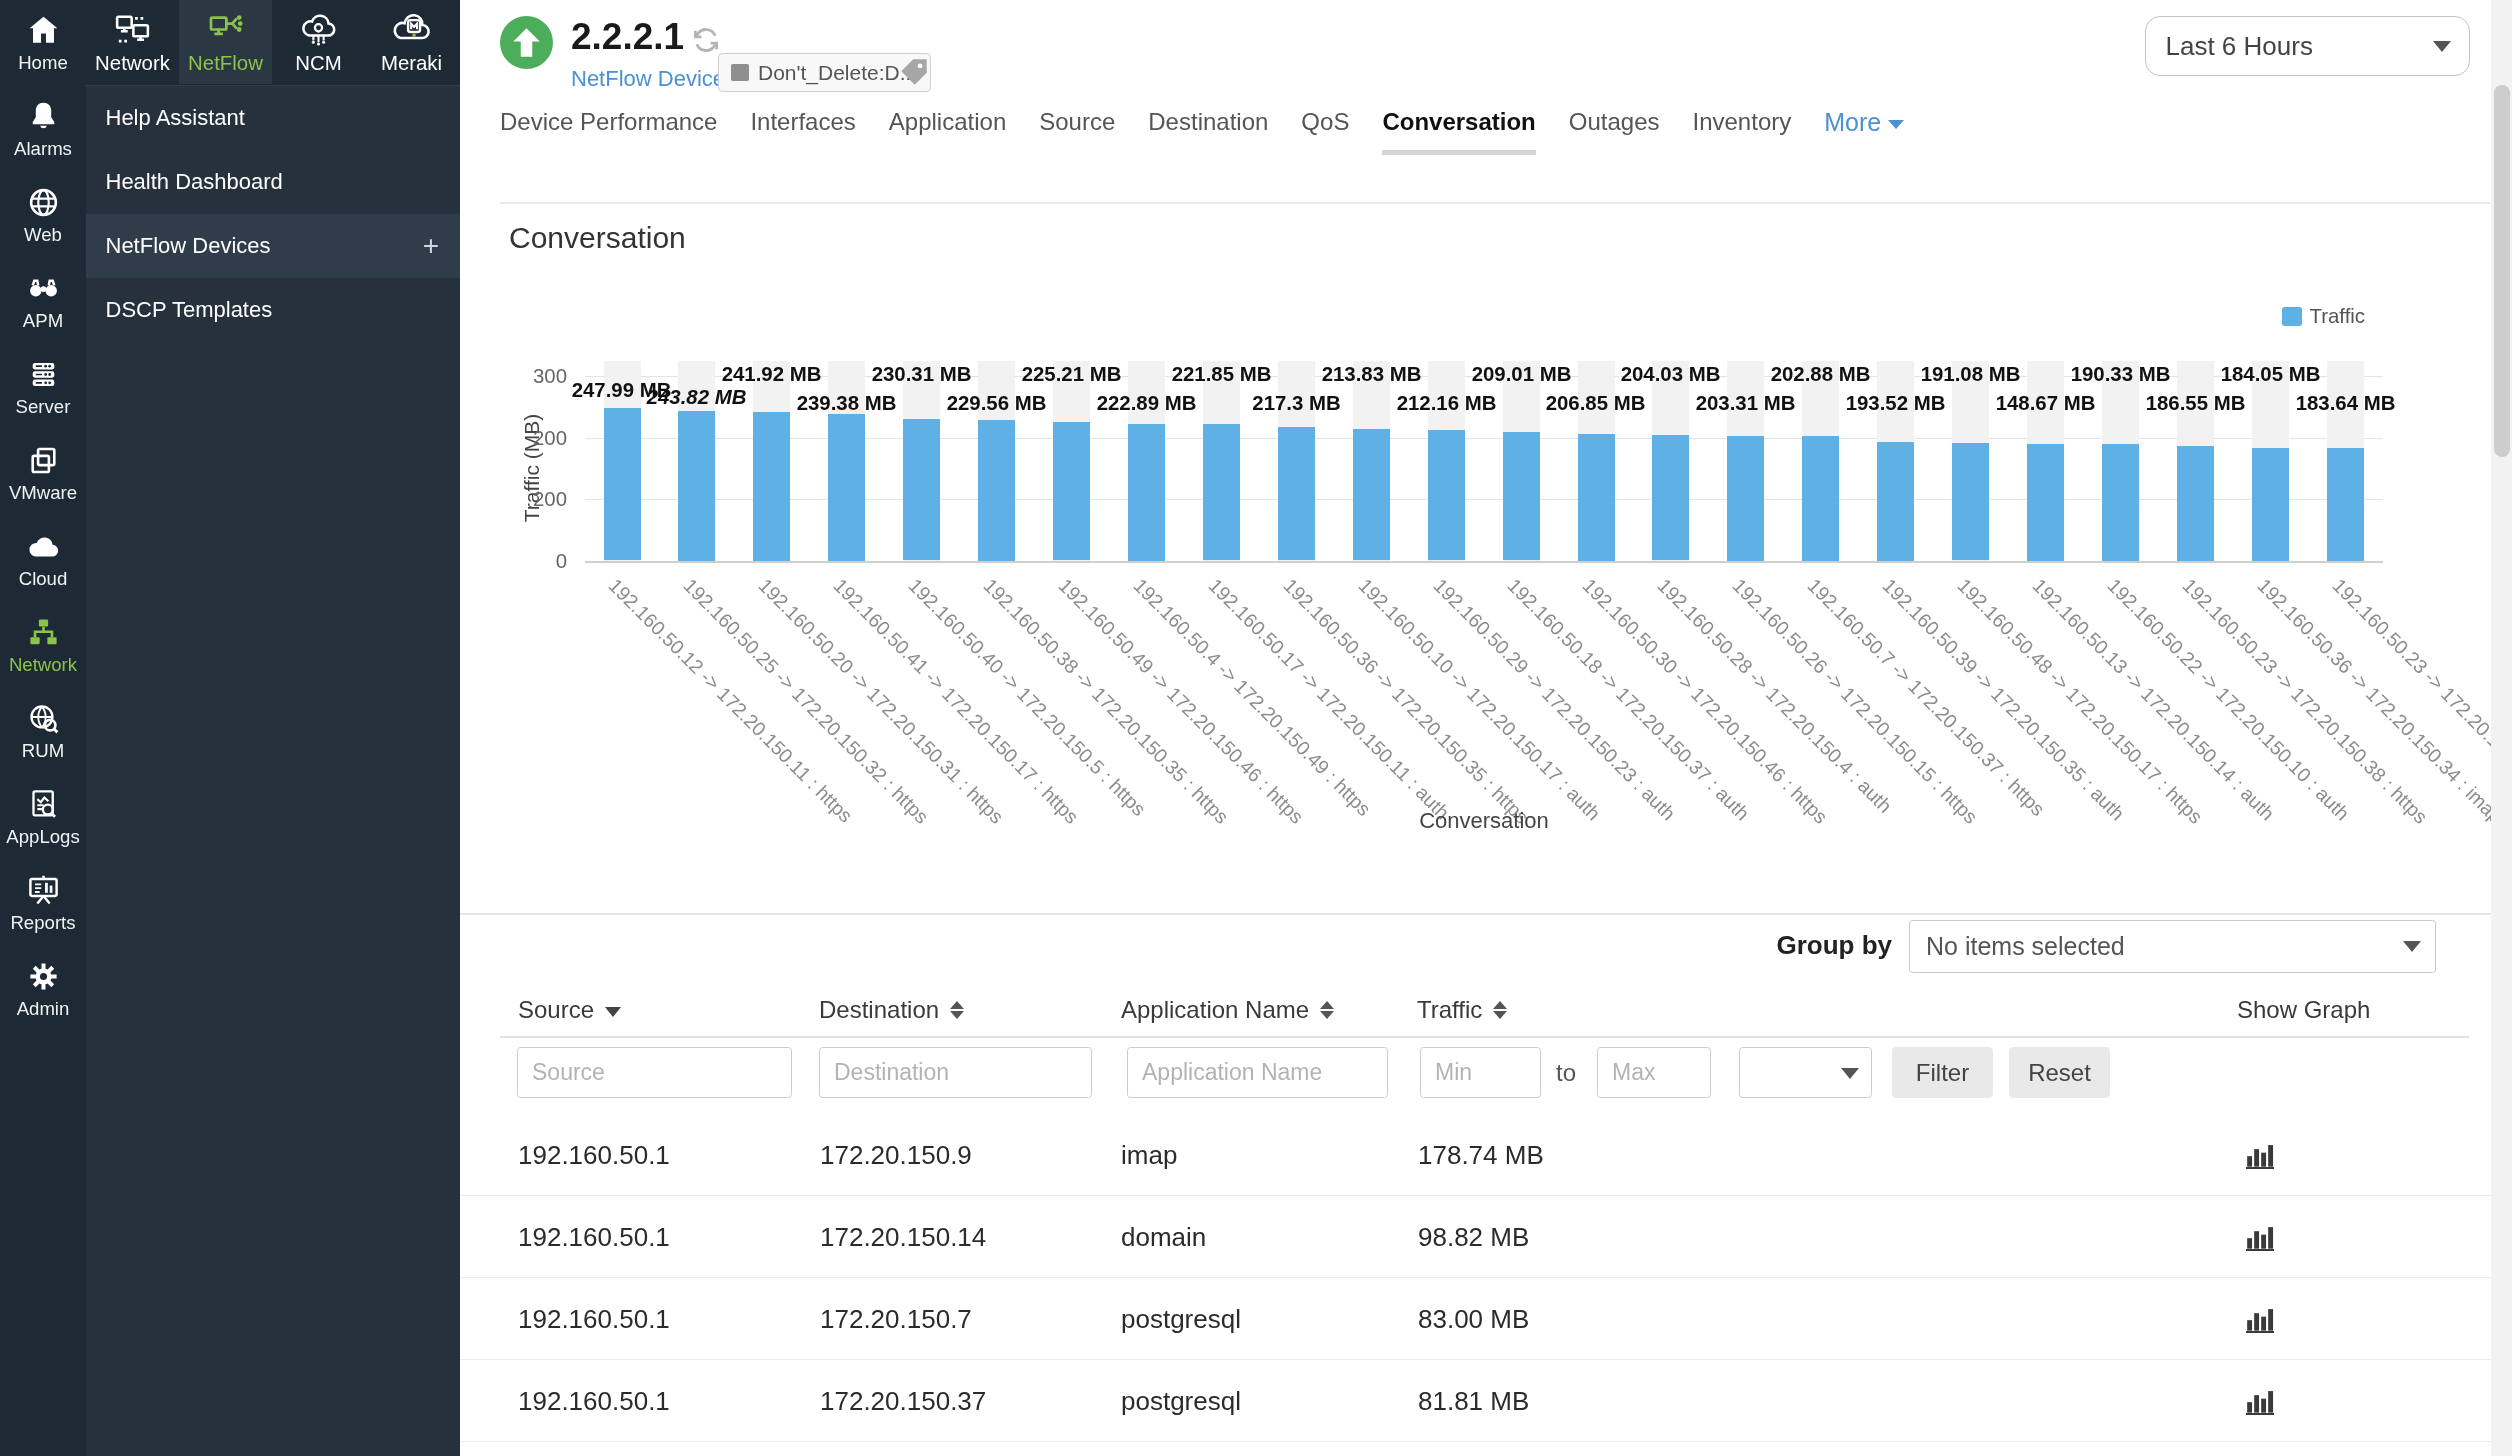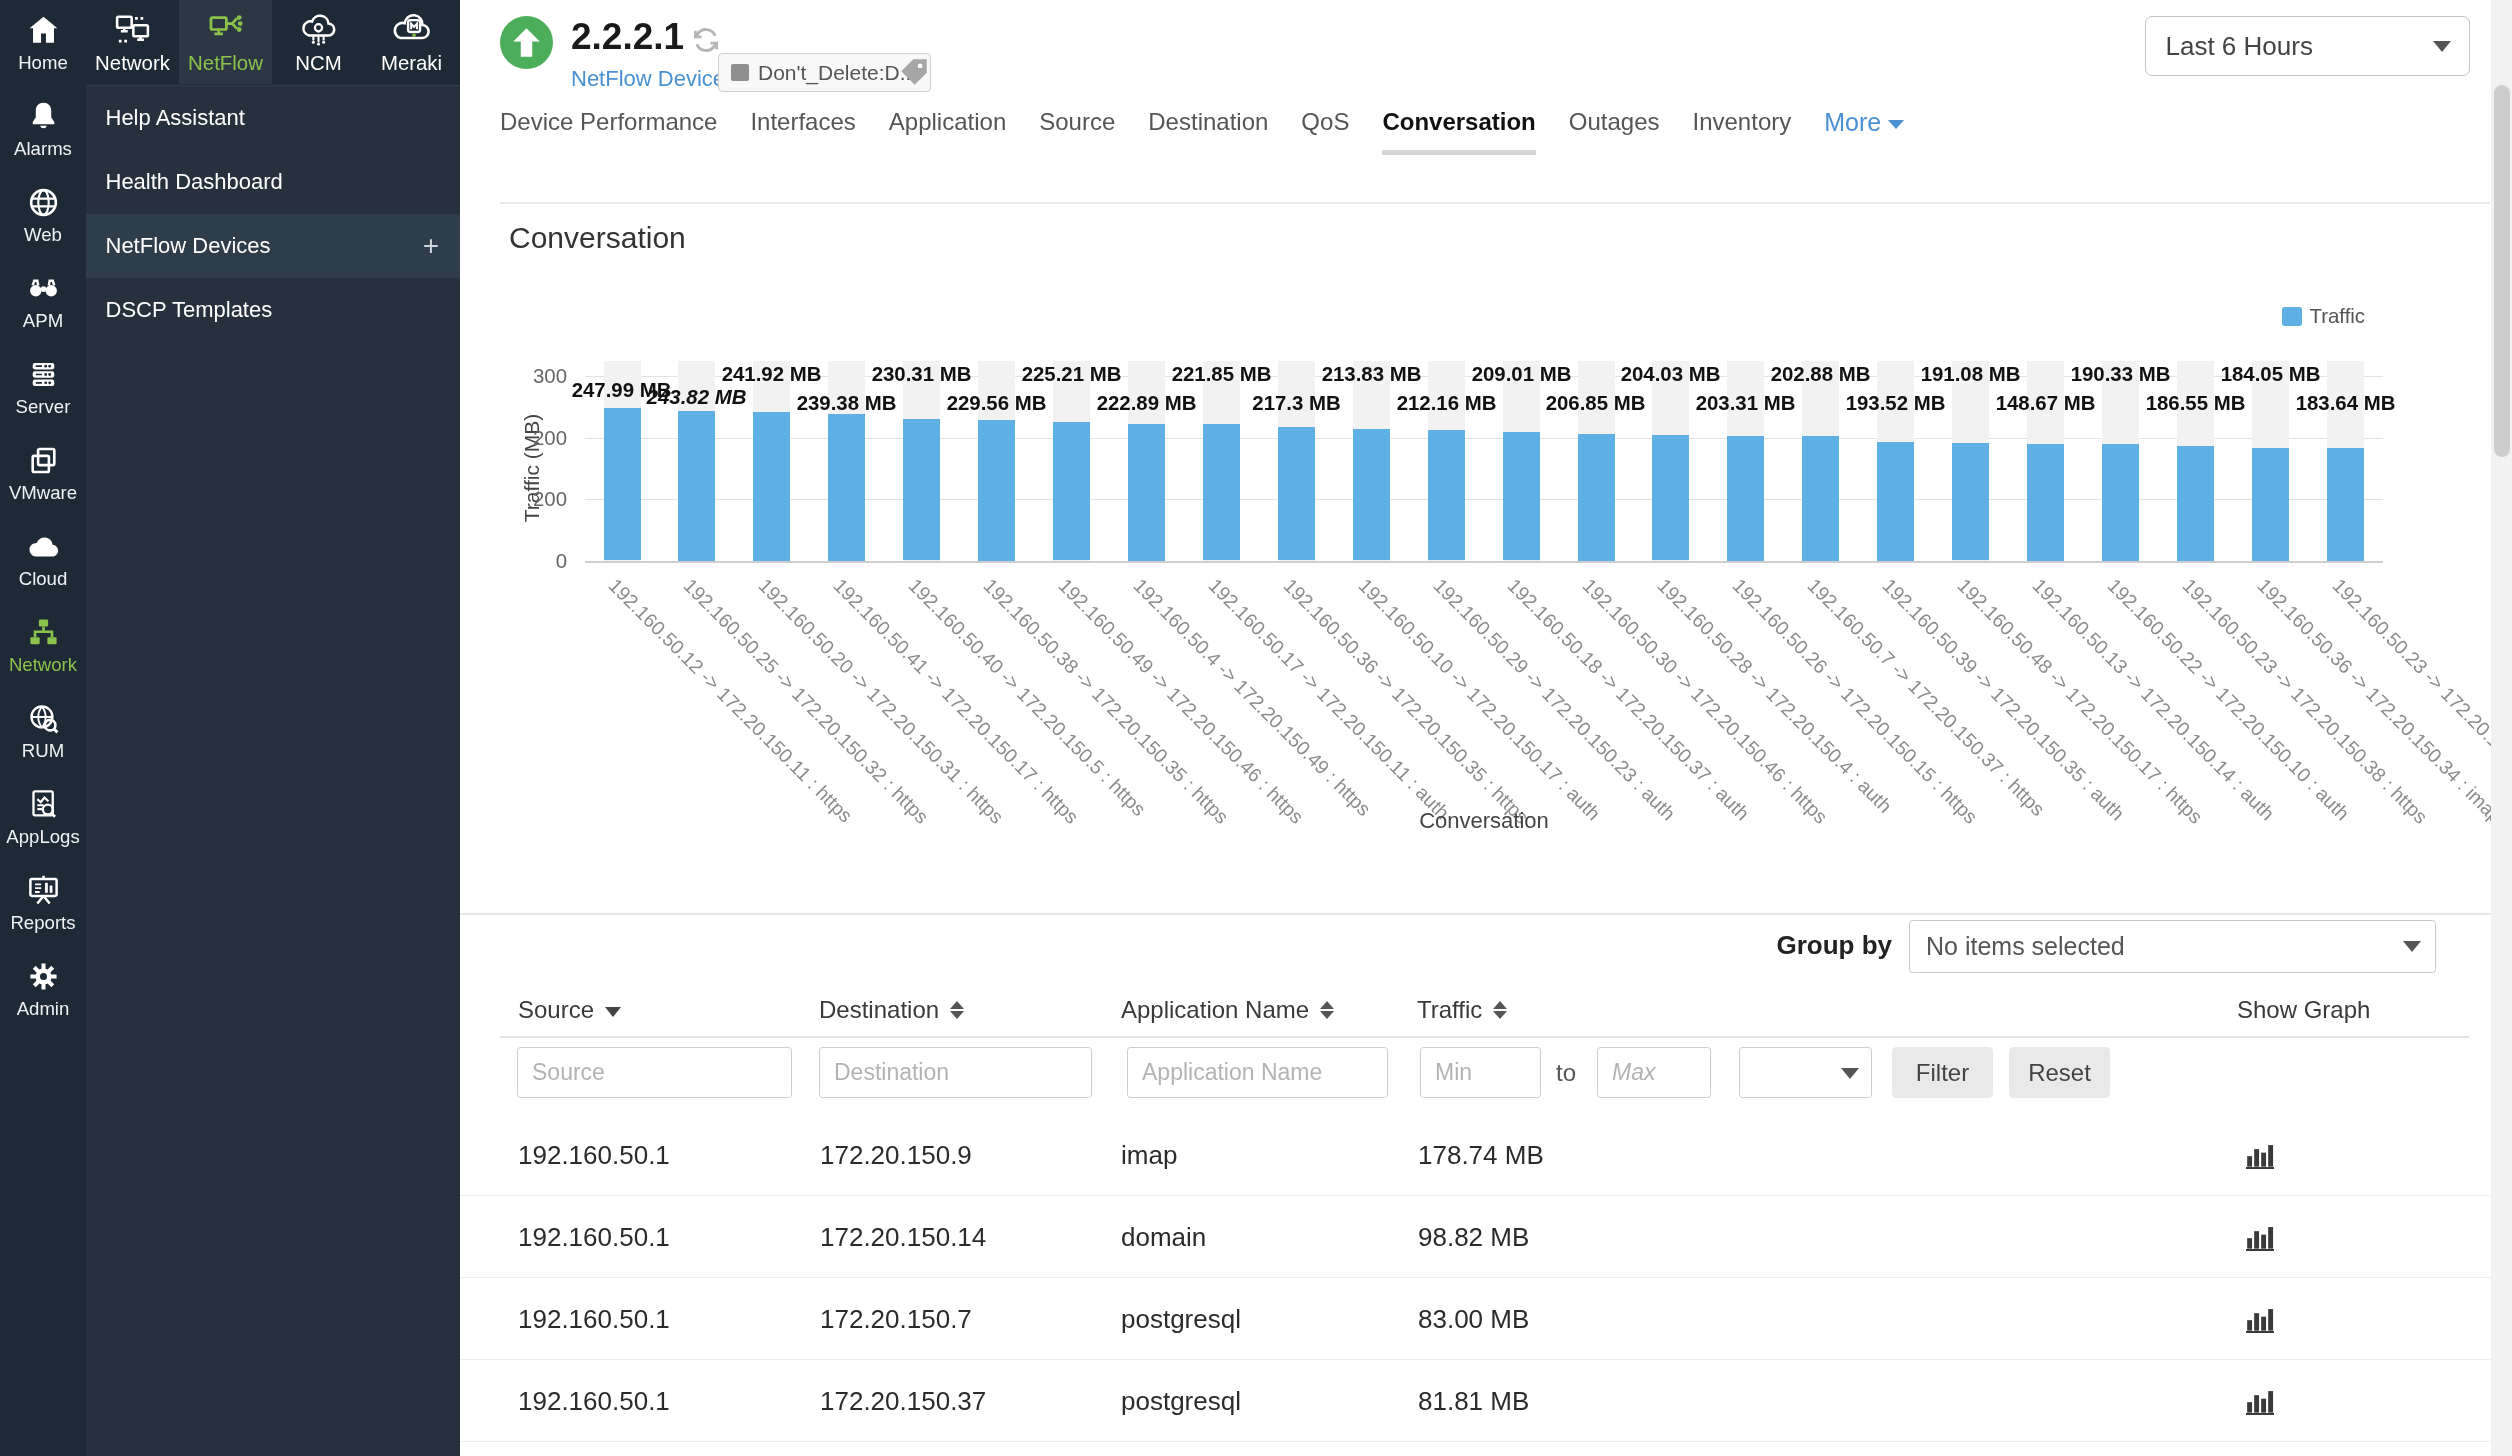--- a/index.html
+++ b/index.html
@@ -27,21 +27,21 @@
   .status-circle{position:absolute;left:500px;top:16px;width:53px;height:53px;border-radius:50%;background:#4cae5a;}
   .status-circle svg{width:53px;height:53px;display:block;}
   .device-ip{position:absolute;left:571px;top:16px;font-size:37px;font-weight:600;color:#1a1a1a;}
   .refresh{position:absolute;left:689px;top:23px;width:34px;height:34px;}
   .device-type{position:absolute;left:571px;top:66px;font-size:22px;color:#4a90d2;cursor:pointer;}
   .tag-chip{position:absolute;left:718px;top:53px;height:39px;display:flex;align-items:center;gap:8.9px;
             border:1.8px solid #cfcfcf;background:#f8f8f8;border-radius:4.4px;padding:0 12.4px;box-sizing:border-box;cursor:pointer;}
   .tag-swatch{width:17.7px;height:17.7px;background:#8f8f8f;border-radius:1.8px;}
   .tag-text{font-size:21px;color:#555;}
   .tag-icon{position:absolute;left:897px;top:55px;width:34px;height:34px;}
-  .time-select{position:absolute;left:2145px;top:16px;width:325px;height:60px;border:1.8px solid #c3c3c3;border-radius:7px;
+  .time-select{position:absolute;left:2145px;top:16px;width:325px;height:60px;border:1.8px solid #c3c3c3;border-radius:15px;
                display:flex;align-items:center;box-sizing:border-box;padding-left:19.5px;cursor:pointer;background:#fff;}
   .time-select .val{font-size:26px;color:#444;}
   .caret{width:0;height:0;border-left:9.7px solid transparent;border-right:9.7px solid transparent;border-top:11.5px solid #555;}
   .time-select .caret{position:absolute;right:17.7px;top:24px;}
   
   .tabs{position:absolute;left:500px;top:108px;display:flex;gap:33px;align-items:flex-start;}
   .tab{font-size:24px;color:#555;padding-bottom:14px;cursor:pointer;white-space:nowrap;}
   .tab.active{color:#111;font-weight:bold;border-bottom:5.3px solid #d5d5d5;}
   .tab-more{font-size:25px;color:#4a90d2;cursor:pointer;display:flex;align-items:center;gap:7px;}
   .tab-more .caret{border-top-color:#4a90d2;border-left-width:8px;border-right-width:8px;border-top-width:9.7px;margin-top:3.5px;}
@@ -508,21 +508,21 @@
         <span>Show Graph</span>
       </div>
     </div>
   <div class="th-line"></div>
 
   <input class="f-input" style="left: 517px; width: 275px;" placeholder="Source">
   <input class="f-input" style="left: 819px; width: 273px;" placeholder="Destination">
   <input class="f-input" style="left: 1127px; width: 261px;" placeholder="Application Name">
   <input class="f-input" style="left: 1420px; width: 121px;" placeholder="Min">
   <span class="to-label">to</span>
-  <input class="f-input" style="left: 1597px; width: 114px; font-style: italic;" placeholder="Max">
+  <input class="f-input" style="left: 1597px; width: 114px;" placeholder="Max">
   <div class="unit-select">
     <span class="caret"></span>
   </div>
   <button class="btn" style="left:1892px;width:101px;">Filter</button>
   <button class="btn" style="left:2009px;width:101px;">Reset</button>
 
   <div class="rows" id="table-rows">
       <div class="trow">
         <span class="cell" style="left: 58px;">192.160.50.1</span>
         <span class="cell" style="left: 360px;">172.20.150.9</span>

